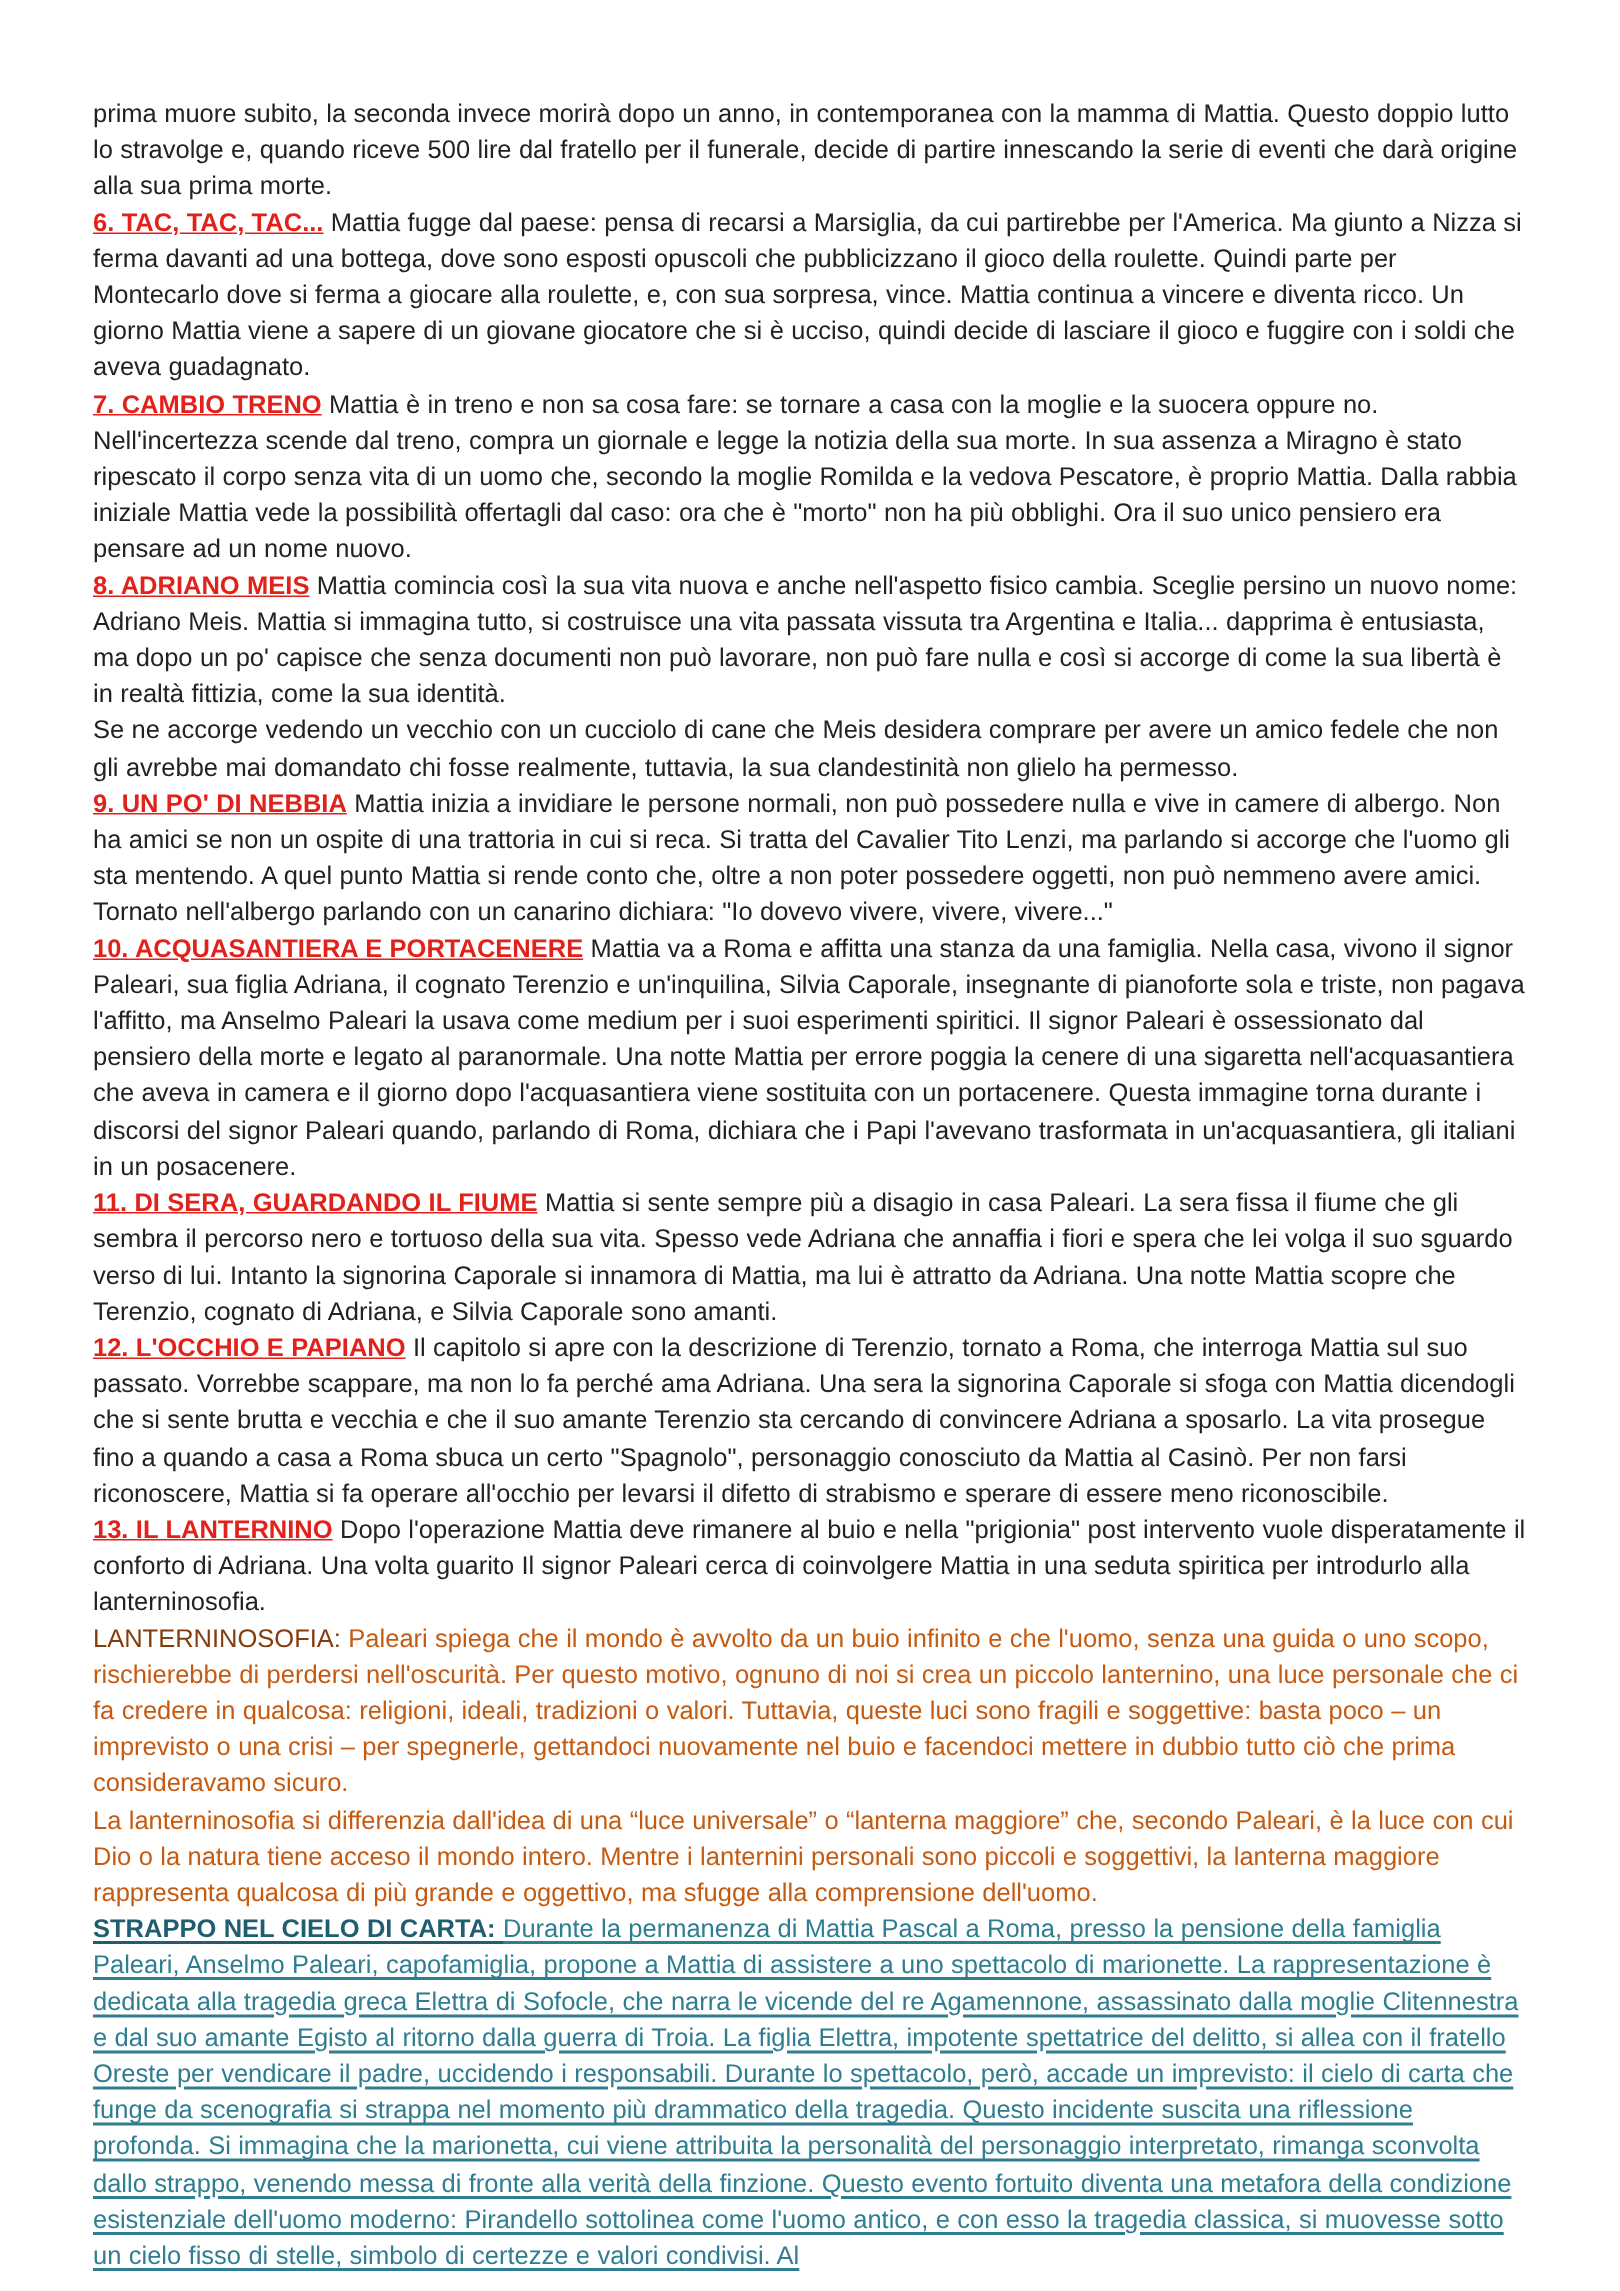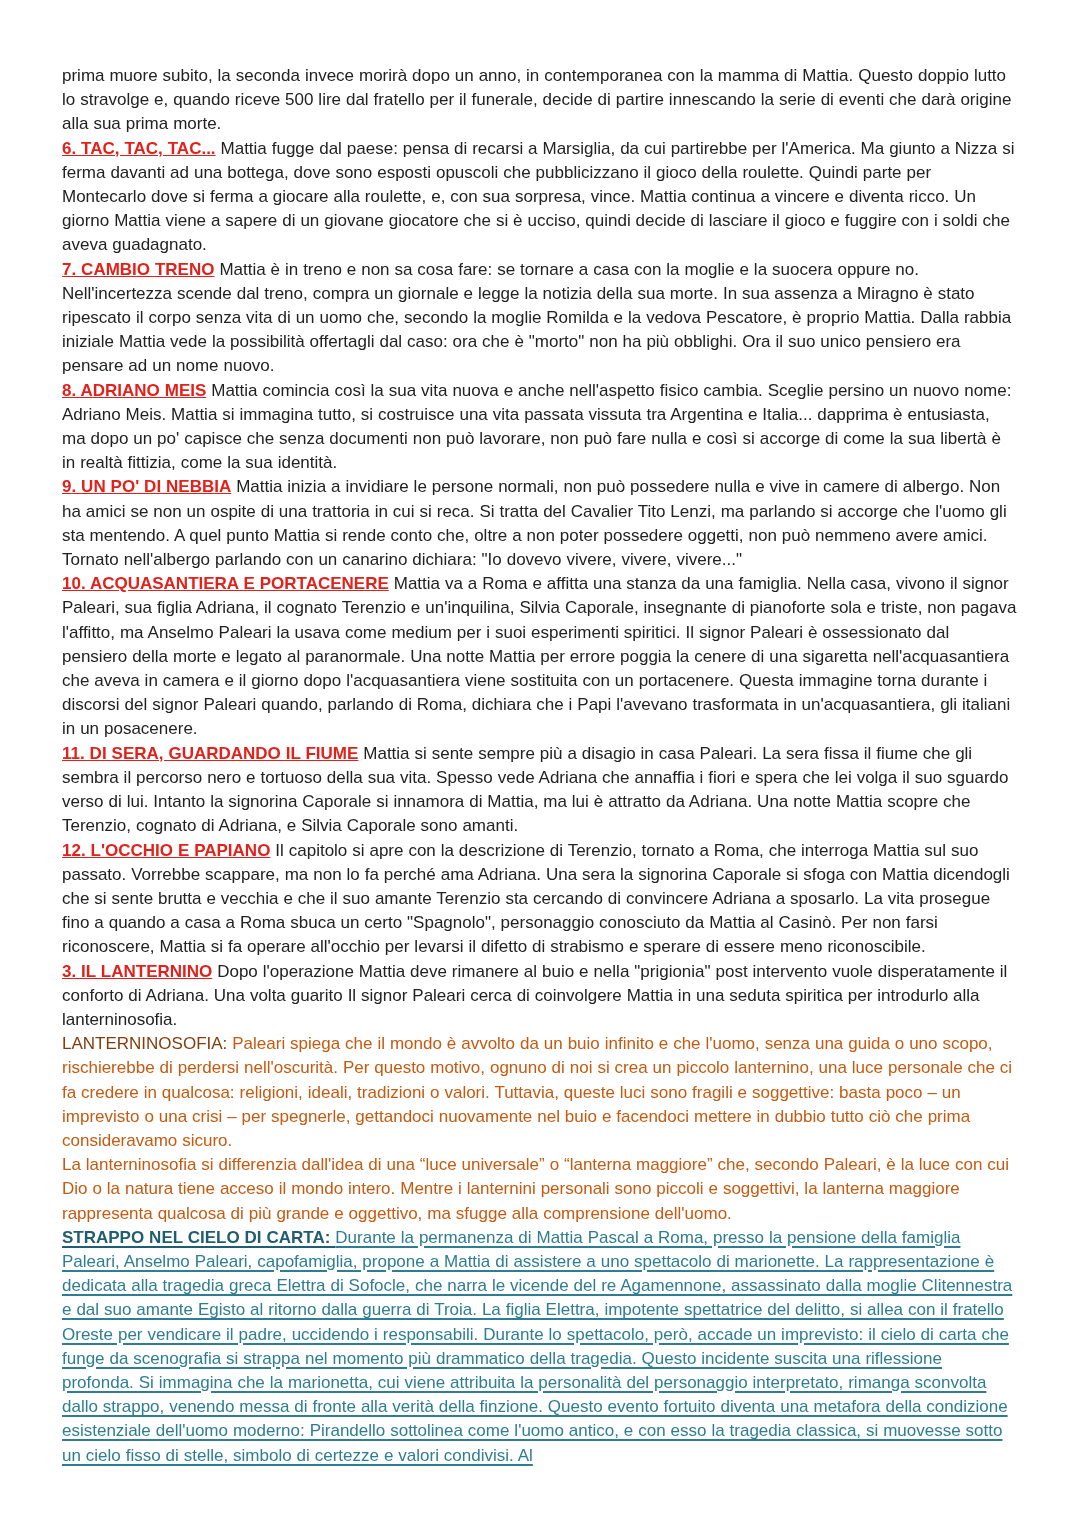--- a/index.html
+++ b/index.html
@@ -64,22 +64,23 @@
 </style>
 </head>
 <body>
 
 <div class="page">
   <div class="doc-body">
       <p class="para"><span class="seg-body">prima muore subito, la seconda invece morirà dopo un anno, in contemporanea con la mamma di Mattia. Questo doppio lutto lo stravolge e, quando riceve 500 lire dal fratello per il funerale, decide di partire innescando la serie di eventi che darà origine alla sua prima morte.</span></p>
       <p class="para"><span class="seg-red-heading">6. TAC, TAC, TAC...</span><span class="seg-body"> Mattia fugge dal paese: pensa di recarsi a Marsiglia, da cui partirebbe per l'America. Ma giunto a Nizza si ferma davanti ad una bottega, dove sono esposti opuscoli che pubblicizzano il gioco della roulette. Quindi parte per Montecarlo dove si ferma a giocare alla roulette, e, con sua sorpresa, vince. Mattia continua a vincere e diventa ricco. Un giorno Mattia viene a sapere di un giovane giocatore che si è ucciso, quindi decide di lasciare il gioco e fuggire con i soldi che aveva guadagnato.</span></p>
       <p class="para"><span class="seg-red-heading">7. CAMBIO TRENO</span><span class="seg-body"> Mattia è in treno e non sa cosa fare: se tornare a casa con la moglie e la suocera oppure no. Nell'incertezza scende dal treno, compra un giornale e legge la notizia della sua morte. In sua assenza a Miragno è stato ripescato il corpo senza vita di un uomo che, secondo la moglie Romilda e la vedova Pescatore, è proprio Mattia. Dalla rabbia iniziale Mattia vede la possibilità offertagli dal caso: ora che è "morto" non ha più obblighi. Ora il suo unico pensiero era pensare ad un nome nuovo.</span></p>
       <p class="para"><span class="seg-red-heading">8. ADRIANO MEIS</span><span class="seg-body"> Mattia comincia così la sua vita nuova e anche nell'aspetto fisico cambia. Sceglie persino un nuovo nome: Adriano Meis. Mattia si immagina tutto, si costruisce una vita passata vissuta tra Argentina e Italia... dapprima è entusiasta, ma dopo un po' capisce che senza documenti non può lavorare, non può fare nulla e così si accorge di come la sua libertà è in realtà fittizia, come la sua identità.</span></p>
+      <p class="para"><span class="seg-body">Se ne accorge vedendo un vecchio con un cucciolo di cane che Meis desidera comprare per avere un amico fedele che non gli avrebbe mai domandato chi fosse realmente, tuttavia, la sua clandestinità non glielo ha permesso.</span></p>
       <p class="para"><span class="seg-red-heading">9. UN PO' DI NEBBIA</span><span class="seg-body"> Mattia inizia a invidiare le persone normali, non può possedere nulla e vive in camere di albergo. Non ha amici se non un ospite di una trattoria in cui si reca. Si tratta del Cavalier Tito Lenzi, ma parlando si accorge che l'uomo gli sta mentendo. A quel punto Mattia si rende conto che, oltre a non poter possedere oggetti, non può nemmeno avere amici. Tornato nell'albergo parlando con un canarino dichiara: "Io dovevo vivere, vivere, vivere..."</span></p>
       <p class="para"><span class="seg-red-heading">10. ACQUASANTIERA E PORTACENERE</span><span class="seg-body"> Mattia va a Roma e affitta una stanza da una famiglia. Nella casa, vivono il signor Paleari, sua figlia Adriana, il cognato Terenzio e un'inquilina, Silvia Caporale, insegnante di pianoforte sola e triste, non pagava l'affitto, ma Anselmo Paleari la usava come medium per i suoi esperimenti spiritici. Il signor Paleari è ossessionato dal pensiero della morte e legato al paranormale. Una notte Mattia per errore poggia la cenere di una sigaretta nell'acquasantiera che aveva in camera e il giorno dopo l'acquasantiera viene sostituita con un portacenere. Questa immagine torna durante i discorsi del signor Paleari quando, parlando di Roma, dichiara che i Papi l'avevano trasformata in un'acquasantiera, gli italiani in un posacenere.</span></p>
       <p class="para"><span class="seg-red-heading">11. DI SERA, GUARDANDO IL FIUME</span><span class="seg-body"> Mattia si sente sempre più a disagio in casa Paleari. La sera fissa il fiume che gli sembra il percorso nero e tortuoso della sua vita. Spesso vede Adriana che annaffia i fiori e spera che lei volga il suo sguardo verso di lui. Intanto la signorina Caporale si innamora di Mattia, ma lui è attratto da Adriana. Una notte Mattia scopre che Terenzio, cognato di Adriana, e Silvia Caporale sono amanti.</span></p>
       <p class="para"><span class="seg-red-heading">12. L'OCCHIO E PAPIANO</span><span class="seg-body"> Il capitolo si apre con la descrizione di Terenzio, tornato a Roma, che interroga Mattia sul suo passato. Vorrebbe scappare, ma non lo fa perché ama Adriana. Una sera la signorina Caporale si sfoga con Mattia dicendogli che si sente brutta e vecchia e che il suo amante Terenzio sta cercando di convincere Adriana a sposarlo. La vita prosegue fino a quando a casa a Roma sbuca un certo "Spagnolo", personaggio conosciuto da Mattia al Casinò. Per non farsi riconoscere, Mattia si fa operare all'occhio per levarsi il difetto di strabismo e sperare di essere meno riconoscibile.</span></p>
-      <p class="para"><span class="seg-red-heading">3. IL LANTERNINO</span><span class="seg-body"> Dopo l'operazione Mattia deve rimanere al buio e nella "prigionia" post intervento vuole disperatamente il conforto di Adriana. Una volta guarito Il signor Paleari cerca di coinvolgere Mattia in una seduta spiritica per introdurlo alla lanterninosofia.</span></p>
+      <p class="para"><span class="seg-red-heading">13. IL LANTERNINO</span><span class="seg-body"> Dopo l'operazione Mattia deve rimanere al buio e nella "prigionia" post intervento vuole disperatamente il conforto di Adriana. Una volta guarito Il signor Paleari cerca di coinvolgere Mattia in una seduta spiritica per introdurlo alla lanterninosofia.</span></p>
       <p class="para"><span class="seg-brown-heading">LANTERNINOSOFIA: </span><span class="seg-orange-underline">Paleari spiega che il mondo è avvolto da un buio infinito e che l'uomo, senza una guida o uno scopo, rischierebbe di perdersi nell'oscurità. Per questo motivo, ognuno di noi si crea un piccolo lanternino, una luce personale che ci fa credere in qualcosa: religioni, ideali, tradizioni o valori. Tuttavia, queste luci sono fragili e soggettive: basta poco – un imprevisto o una crisi – per spegnerle, gettandoci nuovamente nel buio e facendoci mettere in dubbio tutto ciò che prima consideravamo sicuro.</span></p>
       <p class="para"><span class="seg-orange-underline">La lanterninosofia si differenzia dall'idea di una “luce universale” o “lanterna maggiore” che, secondo Paleari, è la luce con cui Dio o la natura tiene acceso il mondo intero. Mentre i lanternini personali sono piccoli e soggettivi, la lanterna maggiore rappresenta qualcosa di più grande e oggettivo, ma sfugge alla comprensione dell'uomo.</span></p>
       <p class="para"><span class="seg-teal-heading">STRAPPO NEL CIELO DI CARTA: </span><span class="seg-teal-underline">Durante la permanenza di Mattia Pascal a Roma, presso la pensione della famiglia Paleari, Anselmo Paleari, capofamiglia, propone a Mattia di assistere a uno spettacolo di marionette. La rappresentazione è dedicata alla tragedia greca Elettra di Sofocle, che narra le vicende del re Agamennone, assassinato dalla moglie Clitennestra e dal suo amante Egisto al ritorno dalla guerra di Troia. La figlia Elettra, impotente spettatrice del delitto, si allea con il fratello Oreste per vendicare il padre, uccidendo i responsabili. Durante lo spettacolo, però, accade un imprevisto: il cielo di carta che funge da scenografia si strappa nel momento più drammatico della tragedia. Questo incidente suscita una riflessione profonda. Si immagina che la marionetta, cui viene attribuita la personalità del personaggio interpretato, rimanga sconvolta dallo strappo, venendo messa di fronte alla verità della finzione. Questo evento fortuito diventa una metafora della condizione esistenziale dell'uomo moderno: Pirandello sottolinea come l'uomo antico, e con esso la tragedia classica, si muovesse sotto un cielo fisso di stelle, simbolo di certezze e valori condivisi. Al</span></p>
     </div>
 </div>
 
 </body></html>

